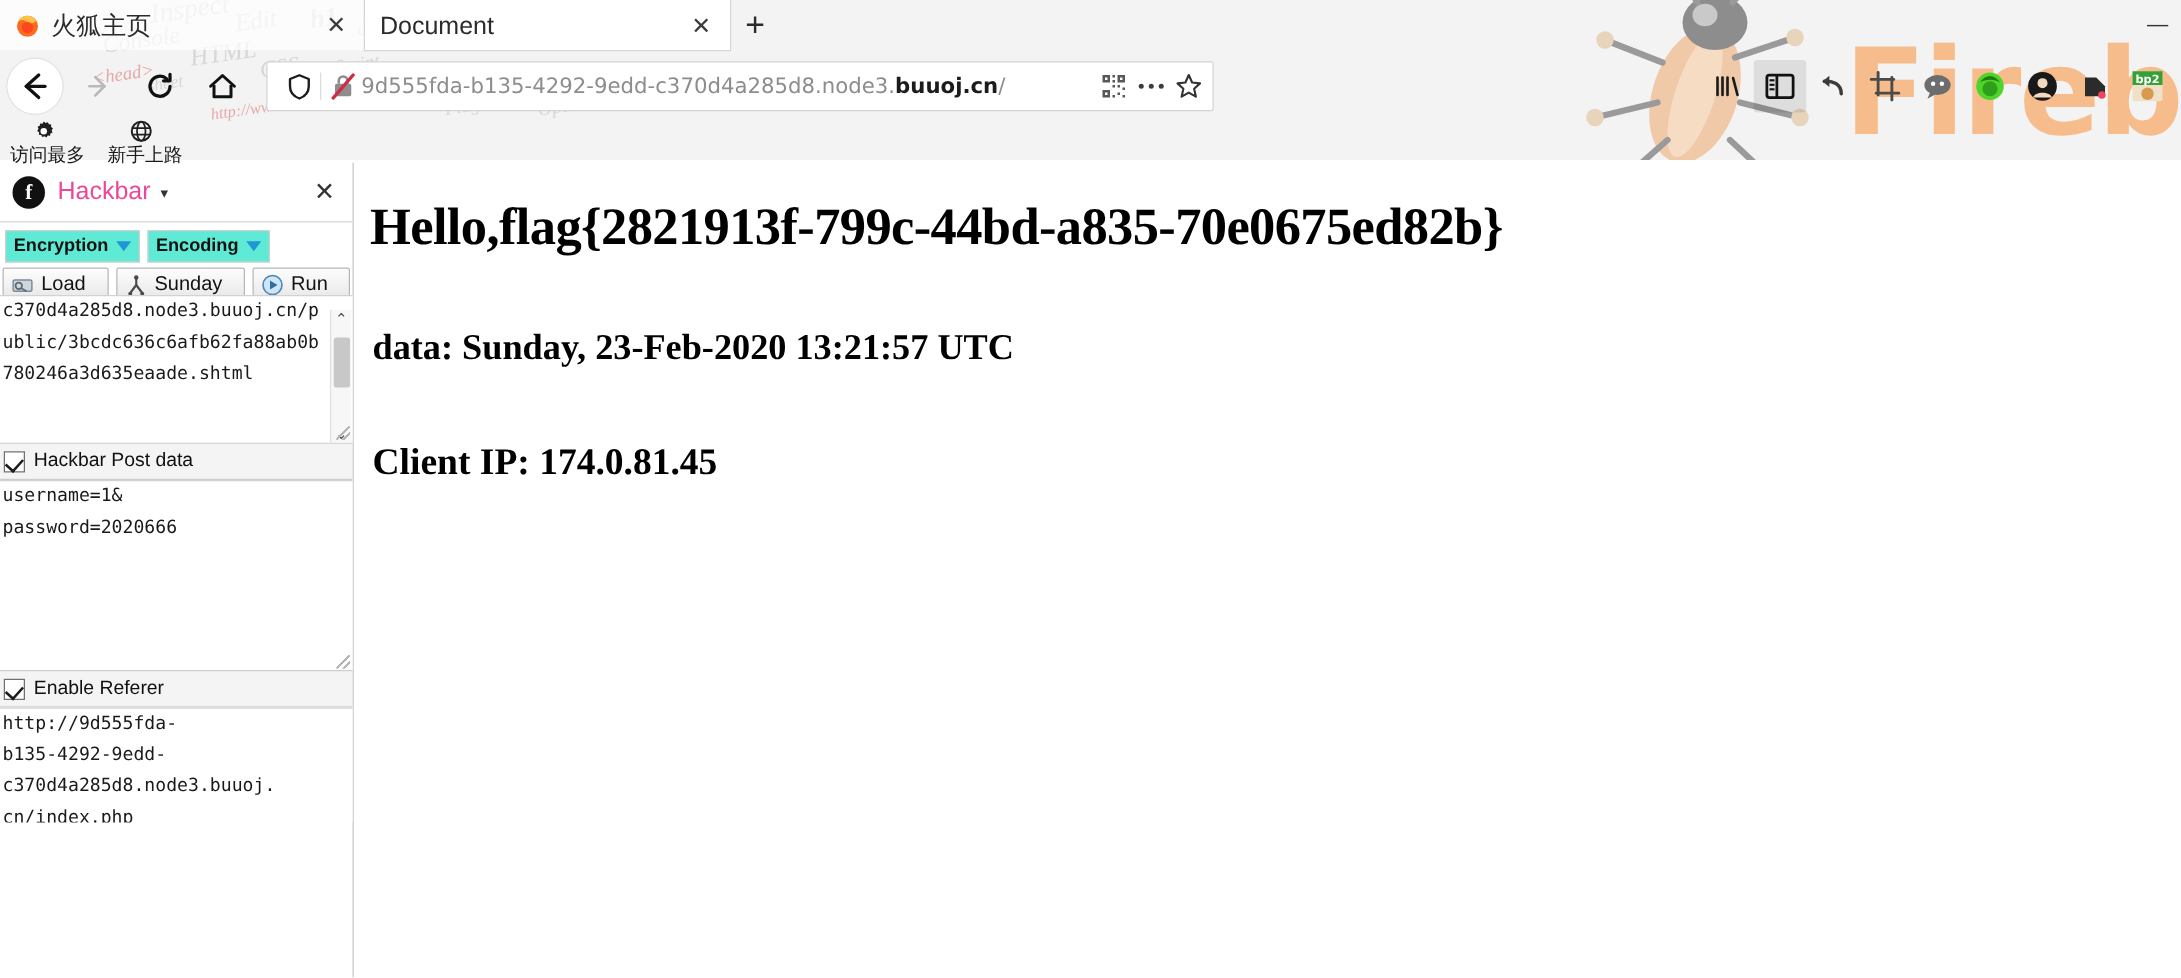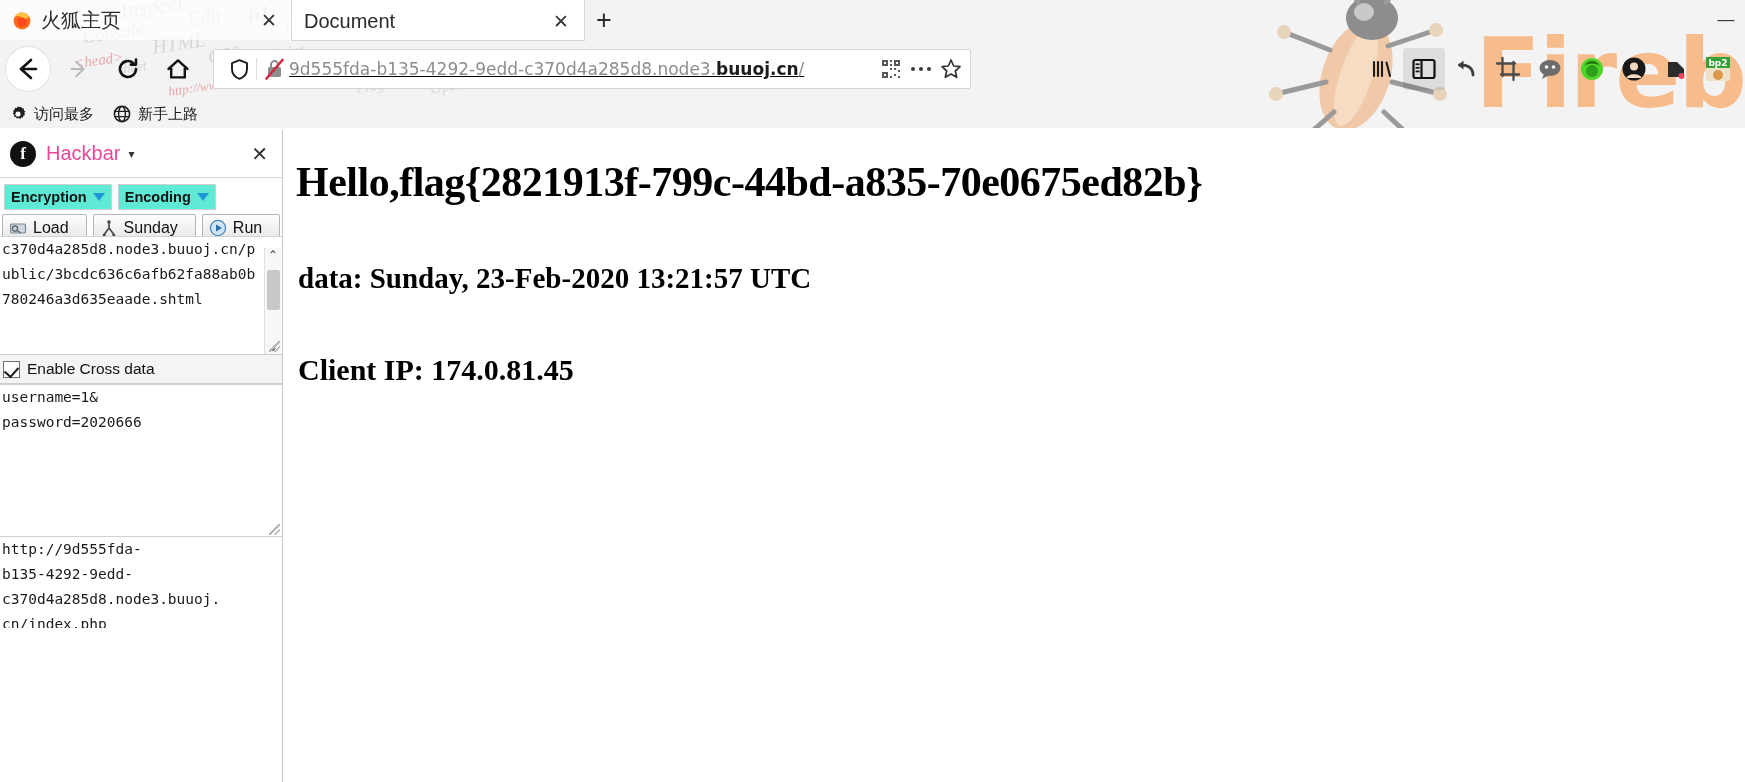--- a/index.html
+++ b/index.html
@@ -115,21 +115,20 @@
     flex: 0 0 auto;
     width: 758px;
     height: 40px;
     margin-left: 10px;
     background: #ffffff;
     border: 1px solid #d4d4d4;
     border-radius: 2px;
     display: flex; align-items: center;
     padding: 0 4px 0 10px;
     cursor: text;
-    text-decoration: underline;
   }
   .url-text {
     flex: 1 1 auto;
     font-size: 17px;
     color: #8d8d8d;
     white-space: nowrap; overflow: hidden;
     font-family: "DejaVu Sans", sans-serif;
   }
   .url-text b { color: #1c1c1c; font-weight: 700; }
   .url-icon { width: 30px; height: 30px; display:flex; align-items:center; justify-content:center; flex:none; cursor:pointer;}
@@ -150,21 +149,21 @@
 
   
   .bookmarks {
     position: absolute; top: 98px; left: 0;
     width: 1745px; height: 32px;
     display: flex; align-items: center;
     padding-left: 8px;
     font-size: 15px; color: #1a1a1a;
     z-index: 5;
   }
-  .bm-item { display: flex; align-items: center; margin-right: 18px; cursor: pointer; }
+  .bm-item { display: flex; align-items: center; margin-right: 18px; cursor: pointer; flex-direction: column; }
   .bm-item .bm-ico { width: 20px; height: 20px; margin-right: 6px; display:flex; align-items:center; justify-content:center;}
 
   
   .sidebar {
     position: absolute; top: 130px; left: 0;
     width: 283px; height: 652px;
     background: #ffffff;
     border-right: 1px solid #c6c6c6;
     z-index: 4;
     overflow: hidden;
@@ -619,28 +618,32 @@
       <div class="hb-scroll" style="top:12px; height:106px;">
         <span class="arr">⌃</span>
         <div class="thumb" style="top:22px; height:40px;"></div>
         <span class="arr">⌄</span>
       </div>
       <span class="grip" style="bottom:2px;"></span>
     </div>
 
     <div class="hb-check">
       <span class="cbox"></span>
-      <span>Enable Cross data</span>
+      <span>Hackbar Post data</span>
     </div>
     <div class="hb-field">
       <textarea id="post-box" class="hb-textarea" spellcheck="false" style="">username=1&amp;
 password=2020666</textarea>
       <span class="grip"></span>
     </div>
 
+    <div class="hb-check">
+      <span class="cbox"></span>
+      <span>Enable Referer</span>
+    </div>
     <div class="hb-field">
       <textarea id="ref-box" class="hb-textarea" spellcheck="false" style="">http://9d555fda-
 b135-4292-9edd-
 c370d4a285d8.node3.buuoj.
 cn/index.php</textarea>
     </div>
   </div>
 
   <div class="content">
     <p class="page-line line-flag">Hello,flag{2821913f-799c-44bd-a835-70e0675ed82b}</p>

